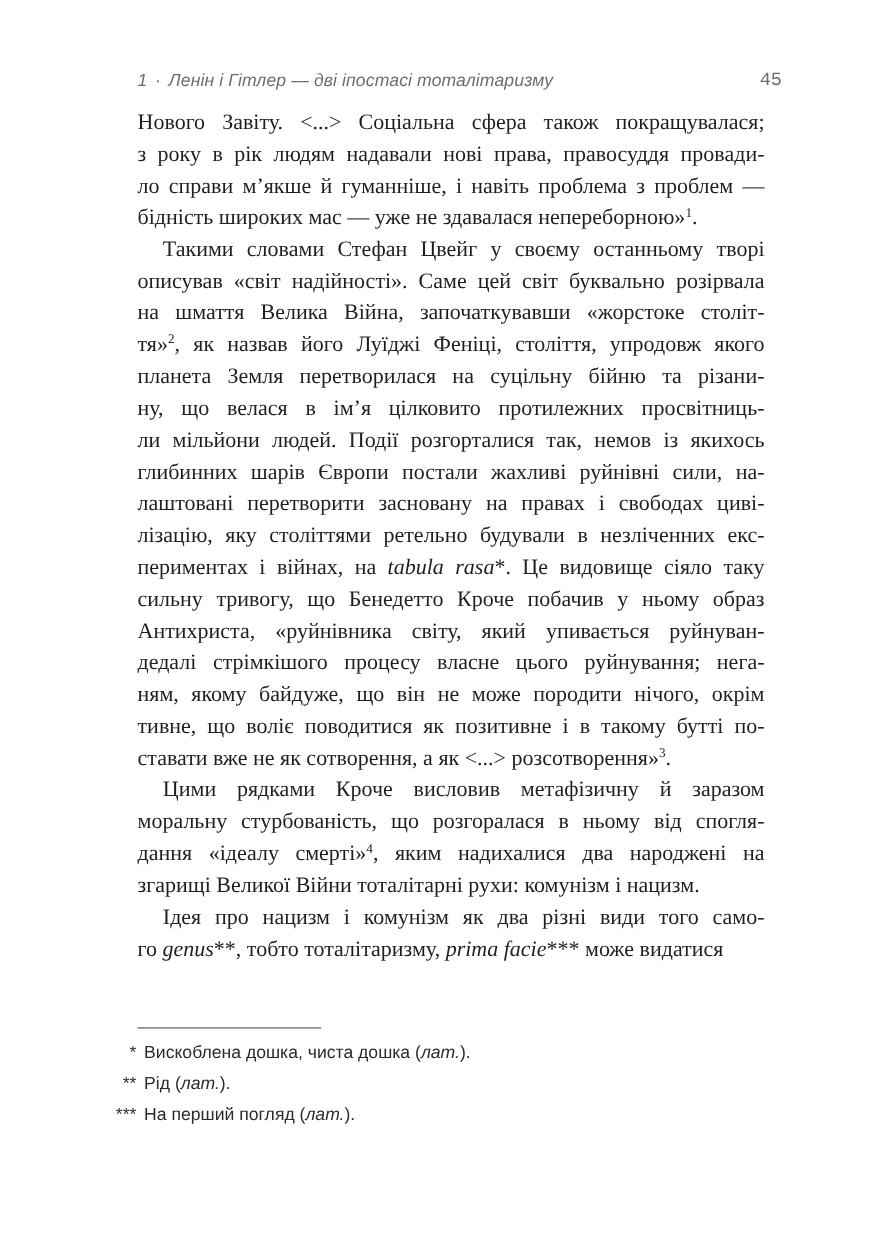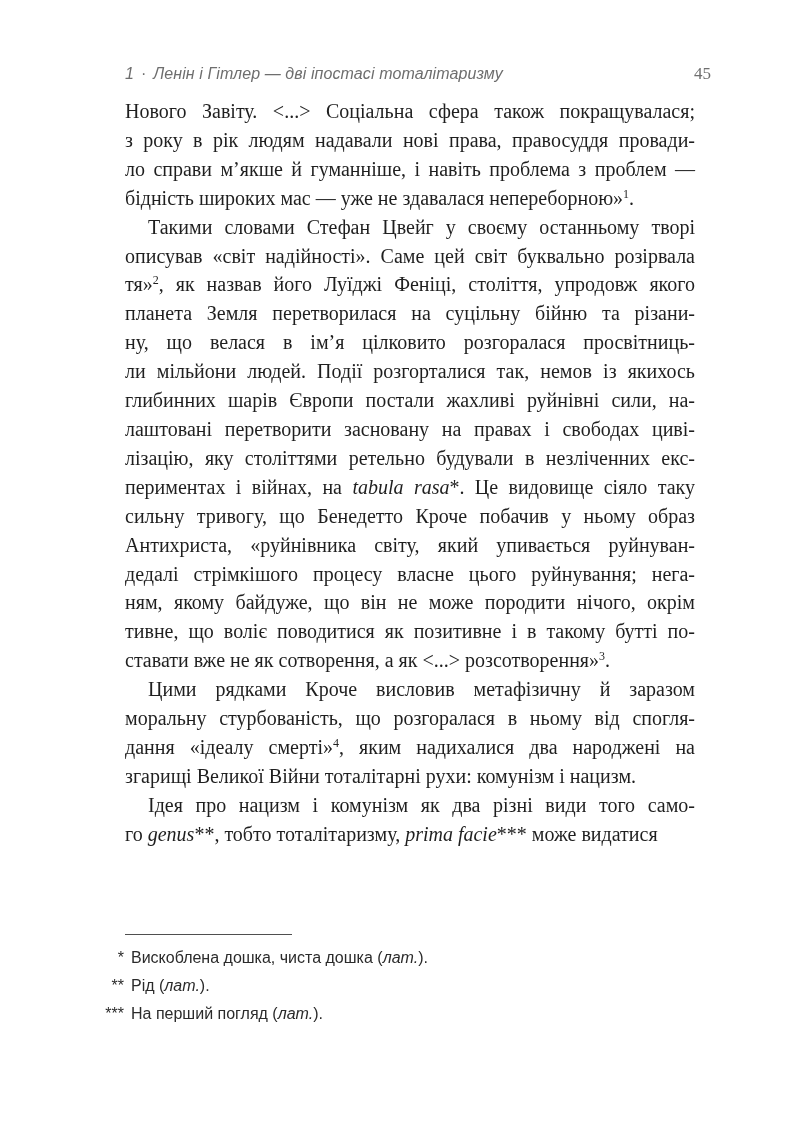--- a/index.html
+++ b/index.html
@@ -26,21 +26,21 @@
     color: #6e6e6e;
     white-space: nowrap;
   }
   .running-head .chap-num { font-style: italic; margin-right: 7px; }
   .running-head .sep { margin-right: 7px; }
   .running-head .chap-title { font-style: italic; letter-spacing: 0.1px; }
   .page-num {
     position: absolute;
     top: 63px;
     right: 123px;
-    font-family: Liberation Serif, serif;
+    font-family: Liberation Mono, monospace;
     font-size: 17px;
     line-height: 22px;
     color: #6e6e6e;
   }
 
   
   .body-text {
     position: absolute;
     top: 97px;
     left: 125px;
@@ -107,23 +107,24 @@
   <div class="body-text">
       <div class="paragraph">
         <div class="line first">Нового Завіту. &lt;...&gt; Соціальна сфера також покращувалася;</div>
         <div class="line">з року в рік людям надавали нові права, правосуддя провади-</div>
         <div class="line">ло справи м’якше й гуманніше, і навіть проблема з проблем —</div>
         <div class="line last">бідність широких мас — уже не здавалася непереборною»<sup>1</sup>.</div>
       </div>
       <div class="paragraph indent">
         <div class="line first">Такими словами Стефан Цвейг у своєму останньому творі</div>
         <div class="line">описував «світ надійності». Саме цей світ буквально розірвала</div>
+        <div class="line">на шмаття Велика Війна, започаткувавши «жорстоке століт-</div>
         <div class="line">тя»<sup>2</sup>, як назвав його Луїджі Феніці, століття, упродовж якого</div>
         <div class="line">планета Земля перетворилася на суцільну бійню та різани-</div>
-        <div class="line">ну, що велася в ім’я цілковито розгоралася просвітниць-</div>
+        <div class="line">ну, що велася в ім’я цілковито протилежних просвітниць-</div>
         <div class="line">ли мільйони людей. Події розгорталися так, немов із якихось</div>
         <div class="line">глибинних шарів Європи постали жахливі руйнівні сили, на-</div>
         <div class="line">лаштовані перетворити засновану на правах і свободах циві-</div>
         <div class="line">лізацію, яку століттями ретельно будували в незліченних екс-</div>
         <div class="line">периментах і війнах, на <i>tabula rasa</i>*. Це видовище сіяло таку</div>
         <div class="line">сильну тривогу, що Бенедетто Кроче побачив у ньому образ</div>
         <div class="line">Антихриста, «руйнівника світу, який упивається руйнуван-</div>
         <div class="line">дедалі стрімкішого процесу власне цього руйнування; нега-</div>
         <div class="line">ням, якому байдуже, що він не може породити нічого, окрім</div>
         <div class="line">тивне, що воліє поводитися як позитивне і в такому бутті по-</div>

